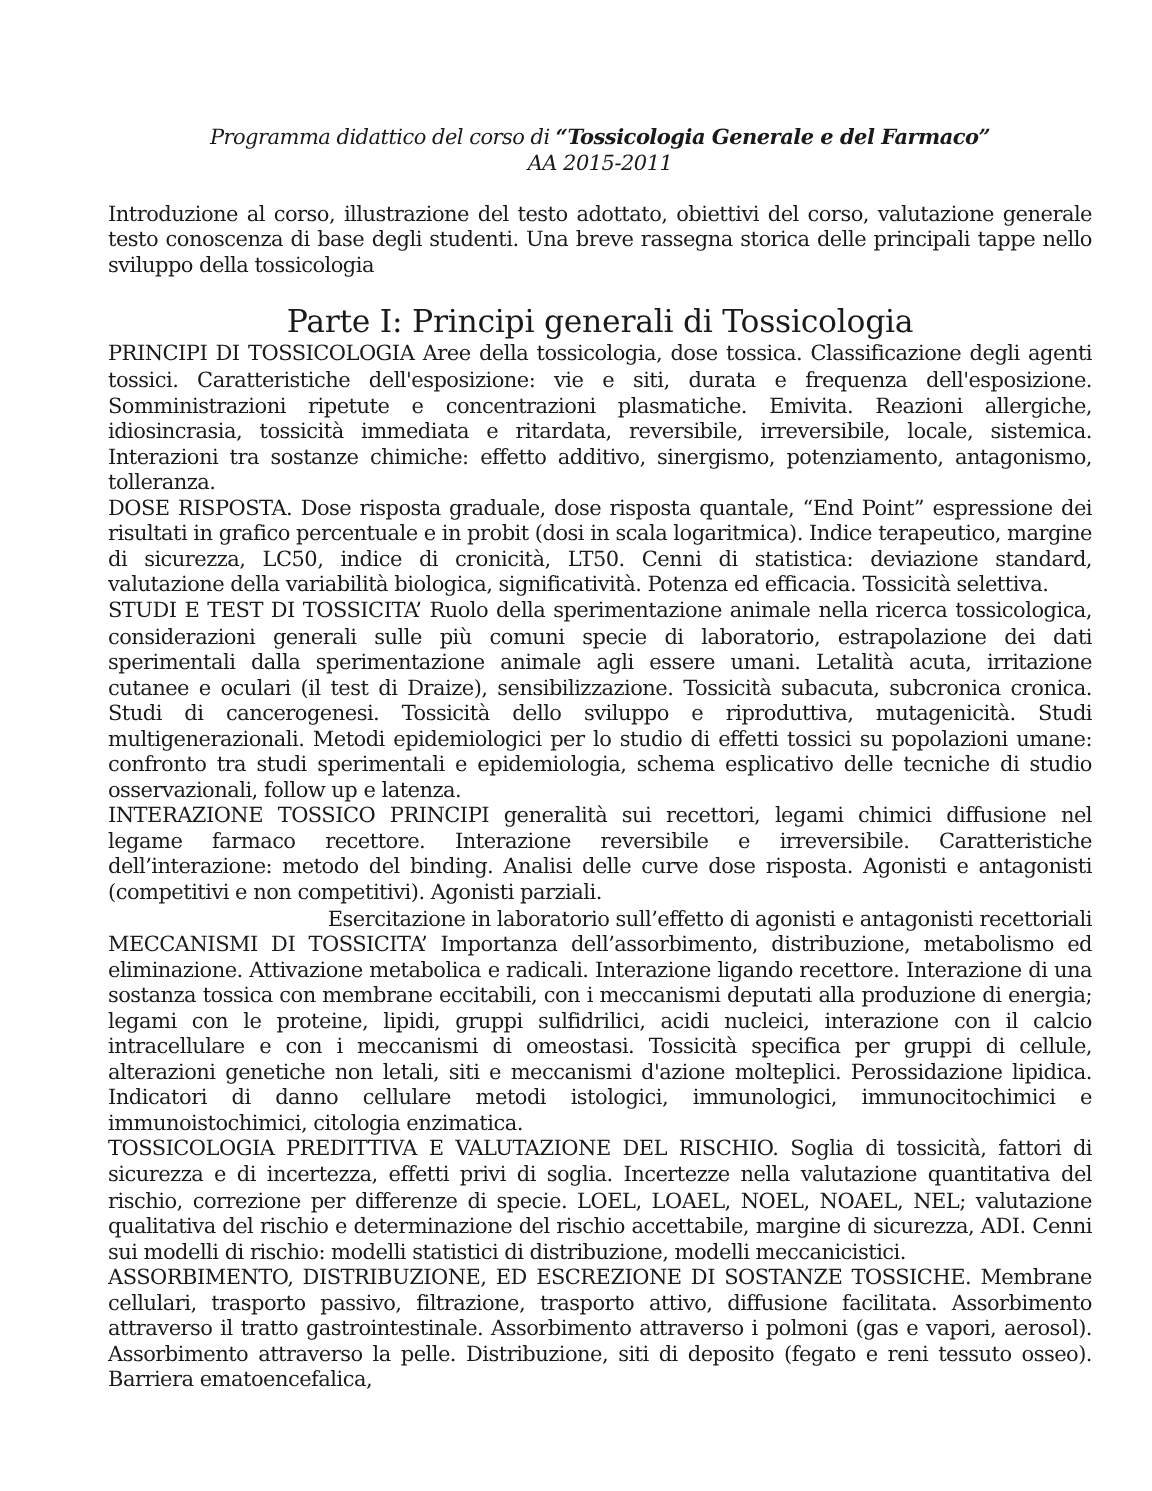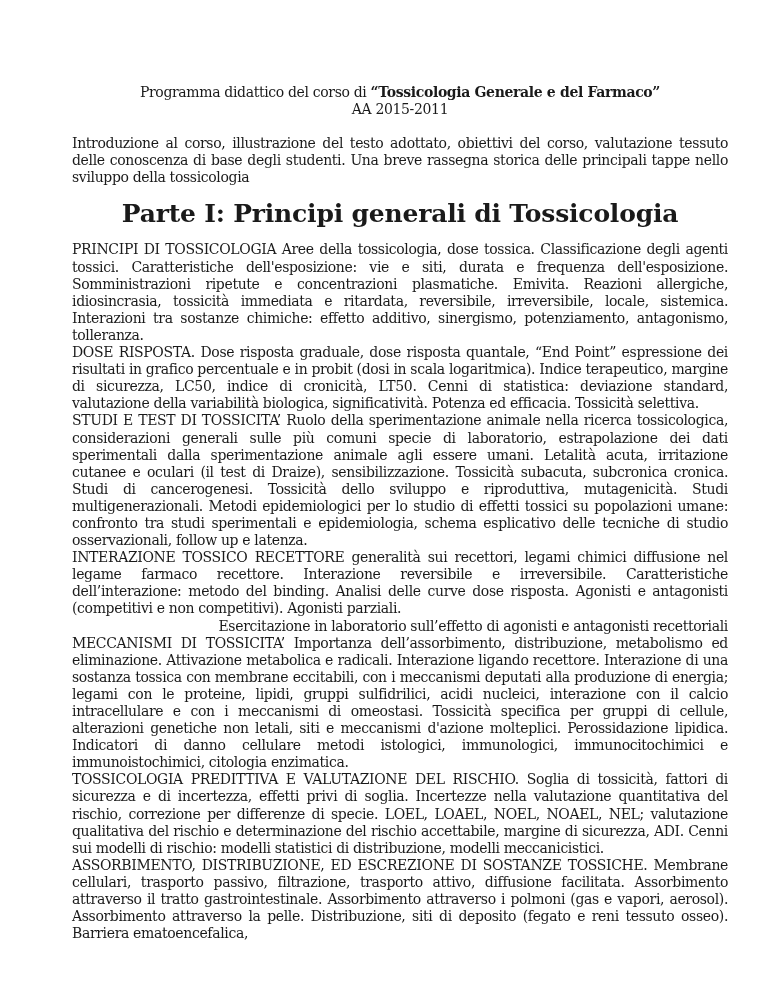--- a/index.html
+++ b/index.html
@@ -4,49 +4,49 @@
 <style>
   html, body { margin: 0; padding: 0; background: #ffffff; }
   body { width: 768px; height: 994px; overflow: hidden; position: relative; }
   .page {
     position: absolute; left: 72px; top: 84px; width: 656px;
     font-family: "DejaVu Serif", "Liberation Serif", serif;
     color: #1a1a1a; font-size: 14px; line-height: 17.1px;
     letter-spacing: -0.35px;
   }
   .center { text-align: center; }
-  .head-line { margin: 0; }
+  .head-line { margin: 0; font-style: italic; }
   .head-line b { font-weight: bold; }
   .intro { margin: 17px 0 0 0; text-align: justify; }
   .part-title {
-    text-align: center; font-size: 25px; font-weight: bold;
-    margin: 16px 0 15px 0; line-height: 24px; letter-spacing: -0.2px;
+    text-align: center; font-size: 21px; font-weight: normal;
+    margin: 16px 0 2px 0; line-height: 24px; letter-spacing: -0.2px;
   }
   .section { margin: 0; text-align: justify; }
   .section .sec-title { font-weight: normal; }
   .plain { margin: 0; text-align: right; }
 </style>
 </head>
 <body>
 
 <div class="page">
   <p class="head-line center"><span>Programma didattico del corso di </span><b>“Tossicologia Generale e del Farmaco”</b></p>
   <p class="head-line center">AA 2015-2011</p>
 
-  <p class="intro">Introduzione al corso, illustrazione del testo adottato, obiettivi del corso, valutazione tessuto delle conoscenza di base degli studenti. Una breve rassegna storica delle principali tappe nello sviluppo della tossicologia</p>
+  <p class="intro">Introduzione al corso, illustrazione del testo adottato, obiettivi del corso, valutazione generale testo conoscenza di base degli studenti. Una breve rassegna storica delle principali tappe nello sviluppo della tossicologia</p>
 
   <div class="part-title">Parte I: Principi generali di Tossicologia</div>
 
   <p class="section"><span class="sec-title">PRINCIPI DI TOSSICOLOGIA</span><span> </span><span>Aree della tossicologia, dose tossica. Classificazione degli agenti tossici. Caratteristiche dell'esposizione: vie e siti, durata e frequenza dell'esposizione. Somministrazioni ripetute e concentrazioni plasmatiche. Emivita. Reazioni allergiche, idiosincrasia, tossicità immediata e ritardata, reversibile, irreversibile, locale, sistemica. Interazioni tra sostanze chimiche: effetto additivo, sinergismo, potenziamento, antagonismo, tolleranza.</span></p>
 
   <p class="section"><span class="sec-title">DOSE RISPOSTA</span><span>. </span><span>Dose risposta graduale, dose risposta quantale, “End Point” espressione dei risultati in grafico percentuale e in probit (dosi in scala logaritmica). Indice terapeutico, margine di sicurezza, LC50, indice di cronicità, LT50. Cenni di statistica: deviazione standard, valutazione della variabilità biologica, significatività. Potenza ed efficacia. Tossicità selettiva.</span></p>
 
   <p class="section"><span class="sec-title">STUDI E TEST DI TOSSICITA’</span><span> </span><span>Ruolo della sperimentazione animale nella ricerca tossicologica, considerazioni generali sulle più comuni specie di laboratorio, estrapolazione dei dati sperimentali dalla sperimentazione animale agli essere umani. Letalità acuta, irritazione cutanee e oculari (il test di Draize), sensibilizzazione. Tossicità subacuta, subcronica cronica. Studi di cancerogenesi. Tossicità dello sviluppo e riproduttiva, mutagenicità. Studi multigenerazionali. Metodi epidemiologici per lo studio di effetti tossici su popolazioni umane: confronto tra studi sperimentali e epidemiologia, schema esplicativo delle tecniche di studio osservazionali, follow up e latenza.</span></p>
 
-  <p class="section"><span class="sec-title">INTERAZIONE TOSSICO RECETTORE</span><span> </span><span>generalità sui recettori, legami chimici diffusione nel legame farmaco recettore. Interazione reversibile e irreversibile. Caratteristiche dell’interazione: metodo del binding. Analisi delle curve dose risposta. Agonisti e antagonisti (competitivi e non competitivi). Agonisti parziali.</span></p>
+  <p class="section"><span class="sec-title">INTERAZIONE TOSSICO PRINCIPI</span><span> </span><span>generalità sui recettori, legami chimici diffusione nel legame farmaco recettore. Interazione reversibile e irreversibile. Caratteristiche dell’interazione: metodo del binding. Analisi delle curve dose risposta. Agonisti e antagonisti (competitivi e non competitivi). Agonisti parziali.</span></p>
 
   <p class="plain">Esercitazione in laboratorio sull’effetto di agonisti e antagonisti recettoriali</p>
 
   <p class="section"><span class="sec-title">MECCANISMI DI TOSSICITA’</span><span> </span><span>Importanza dell’assorbimento, distribuzione, metabolismo ed eliminazione. Attivazione metabolica e radicali. Interazione ligando recettore. Interazione di una sostanza tossica con membrane eccitabili, con i meccanismi deputati alla produzione di energia; legami con le proteine, lipidi, gruppi sulfidrilici, acidi nucleici, interazione con il calcio intracellulare e con i meccanismi di omeostasi. Tossicità specifica per gruppi di cellule, alterazioni genetiche non letali, siti e meccanismi d'azione molteplici. Perossidazione lipidica. Indicatori di danno cellulare metodi istologici, immunologici, immunocitochimici e immunoistochimici, citologia enzimatica.</span></p>
 
   <p class="section"><span class="sec-title">TOSSICOLOGIA PREDITTIVA E VALUTAZIONE DEL RISCHIO</span><span>. </span><span>Soglia di tossicità, fattori di sicurezza e di incertezza, effetti privi di soglia. Incertezze nella valutazione quantitativa del rischio, correzione per differenze di specie. LOEL, LOAEL, NOEL, NOAEL, NEL; valutazione qualitativa del rischio e determinazione del rischio accettabile, margine di sicurezza, ADI. Cenni sui modelli di rischio: modelli statistici di distribuzione, modelli meccanicistici.</span></p>
 
   <p class="section"><span class="sec-title">ASSORBIMENTO, DISTRIBUZIONE, ED ESCREZIONE DI SOSTANZE TOSSICHE</span><span>. </span><span>Membrane cellulari, trasporto passivo, filtrazione, trasporto attivo, diffusione facilitata. Assorbimento attraverso il tratto gastrointestinale. Assorbimento attraverso i polmoni (gas e vapori, aerosol). Assorbimento attraverso la pelle. Distribuzione, siti di deposito (fegato e reni tessuto osseo). Barriera ematoencefalica,</span></p>
 </div>
 

